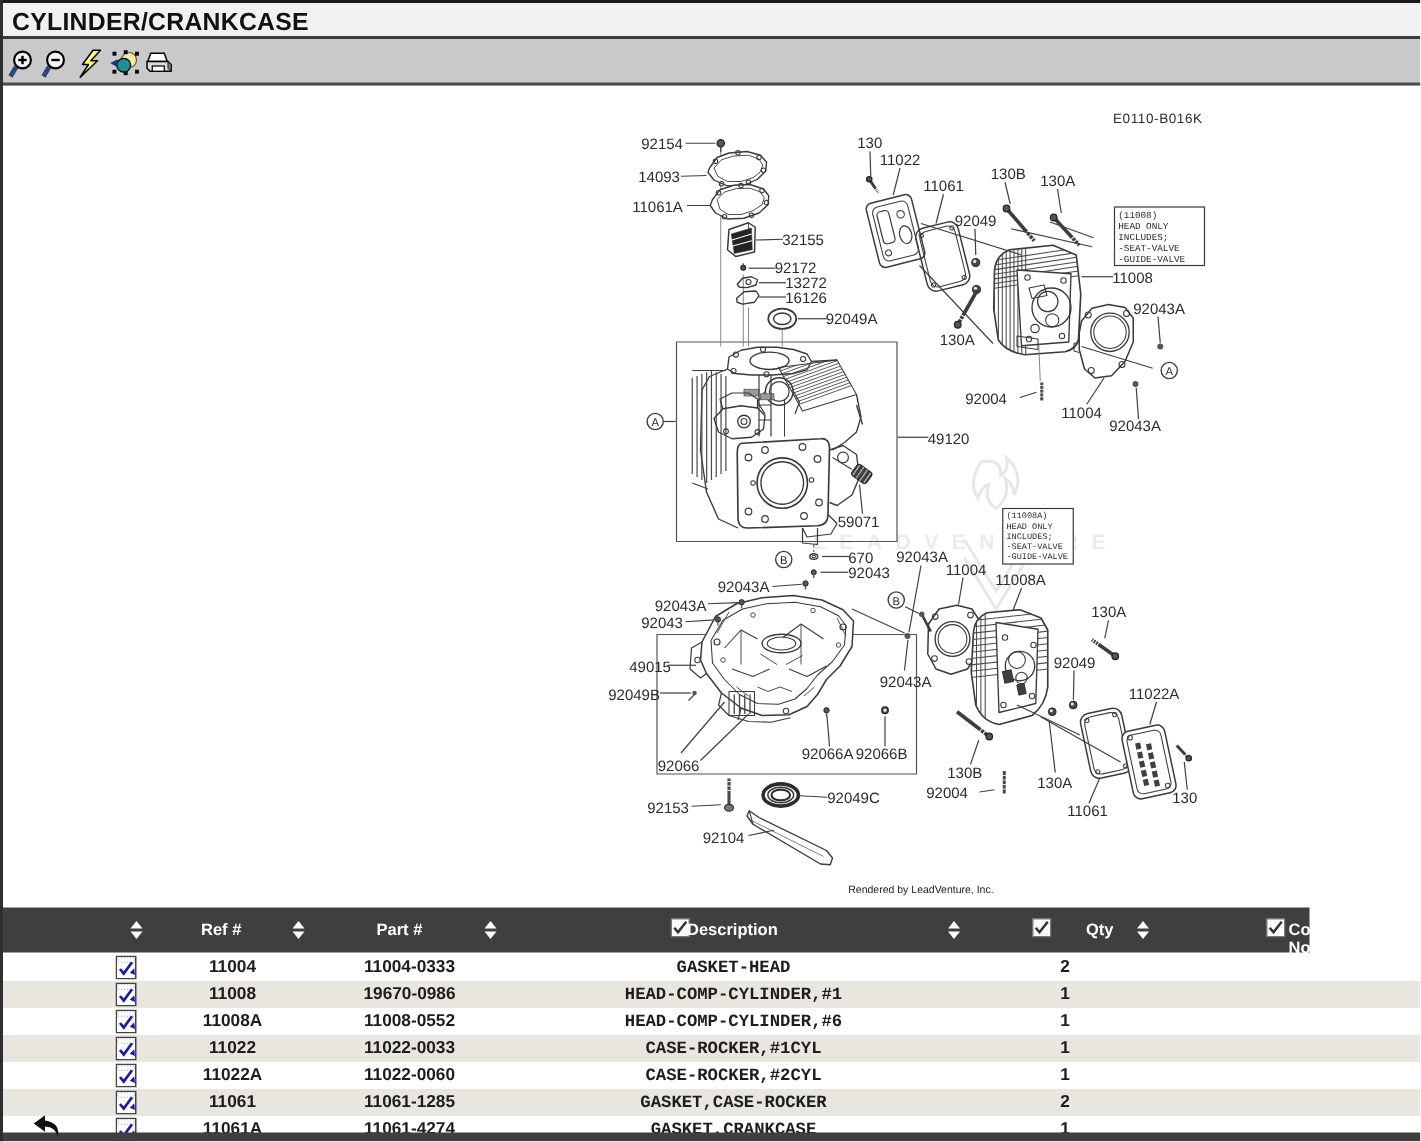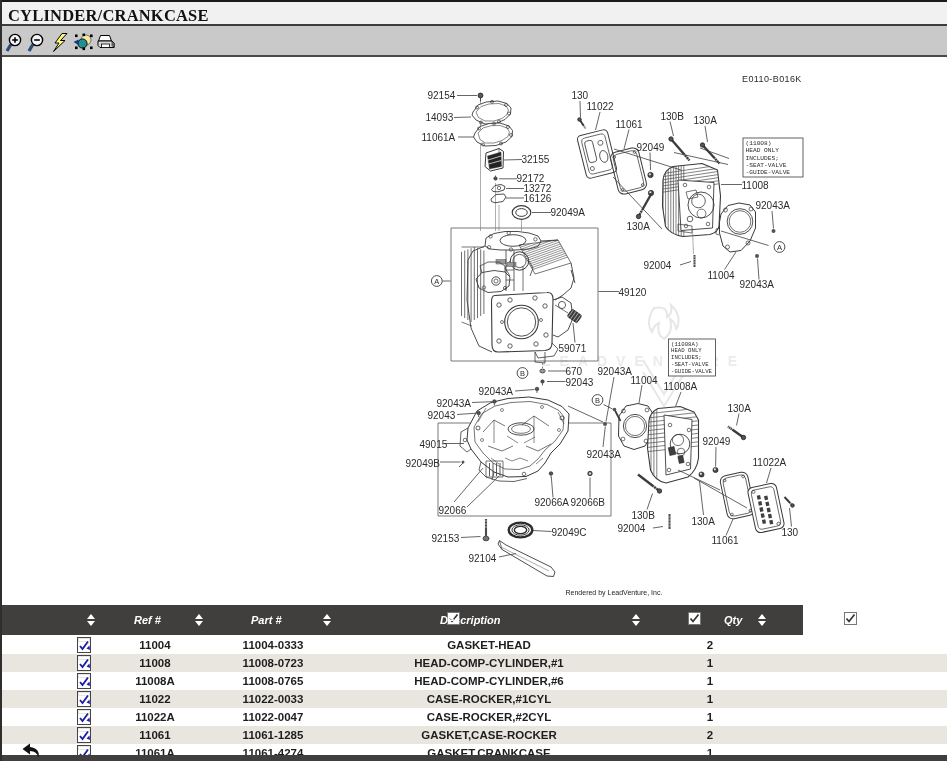--- a/index.html
+++ b/index.html
@@ -1,28 +1,28 @@
 <!DOCTYPE html>
 <html><head><meta charset="utf-8"><title>CYLINDER/CRANKCASE</title>
 <style>
 html,body{margin:0;padding:0;background:#fff;}
 #page{position:relative;width:947px;height:761px;overflow:hidden;font-family:"Liberation Sans",sans-serif;background:#fff;border-left:2px solid #2e2e2e;box-sizing:border-box;}
-#titlebar{position:absolute;left:0;top:0;width:945px;height:26px;background:#f1f1f1;border-top:2px solid #1a1a1a;border-bottom:2px solid #3c3c3c;box-sizing:border-box;font-family:Liberation Serif, serif;}
+#titlebar{position:absolute;left:0;top:0;width:945px;height:26px;background:#f1f1f1;border-top:2px solid #1a1a1a;border-bottom:2px solid #3c3c3c;box-sizing:border-box;}
 #titlebar span{position:absolute;left:6px;top:4px;font-size:16.5px;font-weight:bold;color:#111;letter-spacing:0.2px;}
 #tbar{position:absolute;left:0;top:0;}
 #tbarbg{position:absolute;left:0;top:26px;width:945px;height:31px;background:#c9c9c9;border-bottom:2px solid #4a4a4a;box-sizing:border-box;}
 #diag{position:absolute;left:0;top:56px;}
-#thead{position:absolute;left:0;top:605px;width:801px;height:30px;background:#403f3d;font-style:italic;}
+#thead{position:absolute;left:0;top:605px;width:871px;height:30px;background:#403f3d;}
 #thead .h{position:absolute;top:9px;font-size:11px;font-weight:bold;color:#fff;}
 .row{position:absolute;left:0;width:945px;height:18px;font-size:11.5px;font-weight:bold;color:#1d1d1d;}
 .row.odd{background:#fff;}
 .row.even{background:#e9e6e0;}
 .row span{position:absolute;top:3px;transform:translateX(-50%);white-space:nowrap;}
 .cbi{position:absolute;left:75px;top:1px;}
-.c2{left:153px;} .c3{left:271px;} .c4{left:487px;} .c5{left:708px;}
+.c2{left:153px;} .c3{left:271px;} .c4{left:487px;font-family:Liberation Mono, monospace;} .c5{left:708px;}
 #botbar{position:absolute;left:0;top:755px;width:945px;height:6px;background:#403f3d;}
 </style></head>
 <body>
 <div id="page">
   <div id="titlebar">
       <span>CYLINDER/CRANKCASE</span>
     </div>
   <div id="tbarbg"></div>
   <svg id="tbar" width="947" height="56" viewBox="0 0 947 56">
       <line x1="8.8" y1="44.5" x2="5.0" y2="51" stroke="#274a78" stroke-width="3.2"></line>
@@ -542,39 +542,39 @@
       </svg>
       <span class="h" style="left:249px">Part #</span>
       <svg style="position:absolute;left:320px;top:3px" width="10" height="24" viewBox="0 0 10 24">
         <path d="M5,6 L9,11 L1,11 Z" fill="#fff"></path>
         <path d="M5,18 L9,13 L1,13 Z" fill="#fff"></path>
       </svg>
       <svg style="position:absolute;left:445px;top:7px" width="13" height="13" viewBox="0 0 13 13">
         <rect x="0.5" y="0.5" width="12" height="12" fill="#fff" stroke="#777"></rect>
         <path d="M2.5,6.5 L5,9.5 L10.5,2.5" fill="none" stroke="#333" stroke-width="1.7"></path>
       </svg>
-      <span class="h" style="left:438px">Description</span>
+      <span class="h" style="left:456px">Description</span>
       <svg style="position:absolute;left:629px;top:3px" width="10" height="24" viewBox="0 0 10 24">
         <path d="M5,6 L9,11 L1,11 Z" fill="#fff"></path>
         <path d="M5,18 L9,13 L1,13 Z" fill="#fff"></path>
       </svg>
       <svg style="position:absolute;left:686px;top:7px" width="13" height="13" viewBox="0 0 13 13">
         <rect x="0.5" y="0.5" width="12" height="12" fill="#fff" stroke="#777"></rect>
         <path d="M2.5,6.5 L5,9.5 L10.5,2.5" fill="none" stroke="#333" stroke-width="1.7"></path>
       </svg>
       <span class="h" style="left:722px">Qty</span>
       <svg style="position:absolute;left:755px;top:3px" width="10" height="24" viewBox="0 0 10 24">
         <path d="M5,6 L9,11 L1,11 Z" fill="#fff"></path>
         <path d="M5,18 L9,13 L1,13 Z" fill="#fff"></path>
       </svg>
       <svg style="position:absolute;left:842px;top:7px" width="13" height="13" viewBox="0 0 13 13">
         <rect x="0.5" y="0.5" width="12" height="12" fill="#fff" stroke="#777"></rect>
         <path d="M2.5,6.5 L5,9.5 L10.5,2.5" fill="none" stroke="#333" stroke-width="1.7"></path>
       </svg>
-      <span class="h" style="left:857px">Rendered Note</span>
+      <span class="h" style="left:857px">Context Note</span>
     </div>
   <div class="row odd" style="top:636px">
       <svg class="cbi" width="15" height="16" viewBox="0 0 15 16">
         <rect x="0.5" y="0.5" width="13" height="15" fill="#fff" stroke="#444"></rect>
         <rect x="1.5" y="1.5" width="11" height="3" fill="#fff" stroke="#999" stroke-width="0.5" stroke-dasharray="1 1"></rect>
         <path d="M3,9 L5.5,12 L11,4.5" fill="none" stroke="#1a1aa8" stroke-width="1.8"></path>
         <path d="M9.5,11.5 L12.5,8.5 L13,13 Z" fill="#1a1aa8"></path>
       </svg>
       <span class="c2">11004</span>
       <span class="c3">11004-0333</span>
@@ -582,33 +582,33 @@
       <span class="c5">2</span>
     </div>
     <div class="row even" style="top:654px">
       <svg class="cbi" width="15" height="16" viewBox="0 0 15 16">
         <rect x="0.5" y="0.5" width="13" height="15" fill="#fff" stroke="#444"></rect>
         <rect x="1.5" y="1.5" width="11" height="3" fill="#fff" stroke="#999" stroke-width="0.5" stroke-dasharray="1 1"></rect>
         <path d="M3,9 L5.5,12 L11,4.5" fill="none" stroke="#1a1aa8" stroke-width="1.8"></path>
         <path d="M9.5,11.5 L12.5,8.5 L13,13 Z" fill="#1a1aa8"></path>
       </svg>
       <span class="c2">11008</span>
-      <span class="c3">11008-0723</span>
+      <span class="c3">19670-0986</span>
       <span class="c4">HEAD-COMP-CYLINDER,#1</span>
       <span class="c5">1</span>
     </div>
     <div class="row odd" style="top:672px">
       <svg class="cbi" width="15" height="16" viewBox="0 0 15 16">
         <rect x="0.5" y="0.5" width="13" height="15" fill="#fff" stroke="#444"></rect>
         <rect x="1.5" y="1.5" width="11" height="3" fill="#fff" stroke="#999" stroke-width="0.5" stroke-dasharray="1 1"></rect>
         <path d="M3,9 L5.5,12 L11,4.5" fill="none" stroke="#1a1aa8" stroke-width="1.8"></path>
         <path d="M9.5,11.5 L12.5,8.5 L13,13 Z" fill="#1a1aa8"></path>
       </svg>
       <span class="c2">11008A</span>
-      <span class="c3">11008-0765</span>
+      <span class="c3">11008-0552</span>
       <span class="c4">HEAD-COMP-CYLINDER,#6</span>
       <span class="c5">1</span>
     </div>
     <div class="row even" style="top:690px">
       <svg class="cbi" width="15" height="16" viewBox="0 0 15 16">
         <rect x="0.5" y="0.5" width="13" height="15" fill="#fff" stroke="#444"></rect>
         <rect x="1.5" y="1.5" width="11" height="3" fill="#fff" stroke="#999" stroke-width="0.5" stroke-dasharray="1 1"></rect>
         <path d="M3,9 L5.5,12 L11,4.5" fill="none" stroke="#1a1aa8" stroke-width="1.8"></path>
         <path d="M9.5,11.5 L12.5,8.5 L13,13 Z" fill="#1a1aa8"></path>
       </svg>
@@ -618,21 +618,21 @@
       <span class="c5">1</span>
     </div>
     <div class="row odd" style="top:708px">
       <svg class="cbi" width="15" height="16" viewBox="0 0 15 16">
         <rect x="0.5" y="0.5" width="13" height="15" fill="#fff" stroke="#444"></rect>
         <rect x="1.5" y="1.5" width="11" height="3" fill="#fff" stroke="#999" stroke-width="0.5" stroke-dasharray="1 1"></rect>
         <path d="M3,9 L5.5,12 L11,4.5" fill="none" stroke="#1a1aa8" stroke-width="1.8"></path>
         <path d="M9.5,11.5 L12.5,8.5 L13,13 Z" fill="#1a1aa8"></path>
       </svg>
       <span class="c2">11022A</span>
-      <span class="c3">11022-0047</span>
+      <span class="c3">11022-0060</span>
       <span class="c4">CASE-ROCKER,#2CYL</span>
       <span class="c5">1</span>
     </div>
     <div class="row even" style="top:726px">
       <svg class="cbi" width="15" height="16" viewBox="0 0 15 16">
         <rect x="0.5" y="0.5" width="13" height="15" fill="#fff" stroke="#444"></rect>
         <rect x="1.5" y="1.5" width="11" height="3" fill="#fff" stroke="#999" stroke-width="0.5" stroke-dasharray="1 1"></rect>
         <path d="M3,9 L5.5,12 L11,4.5" fill="none" stroke="#1a1aa8" stroke-width="1.8"></path>
         <path d="M9.5,11.5 L12.5,8.5 L13,13 Z" fill="#1a1aa8"></path>
       </svg>

